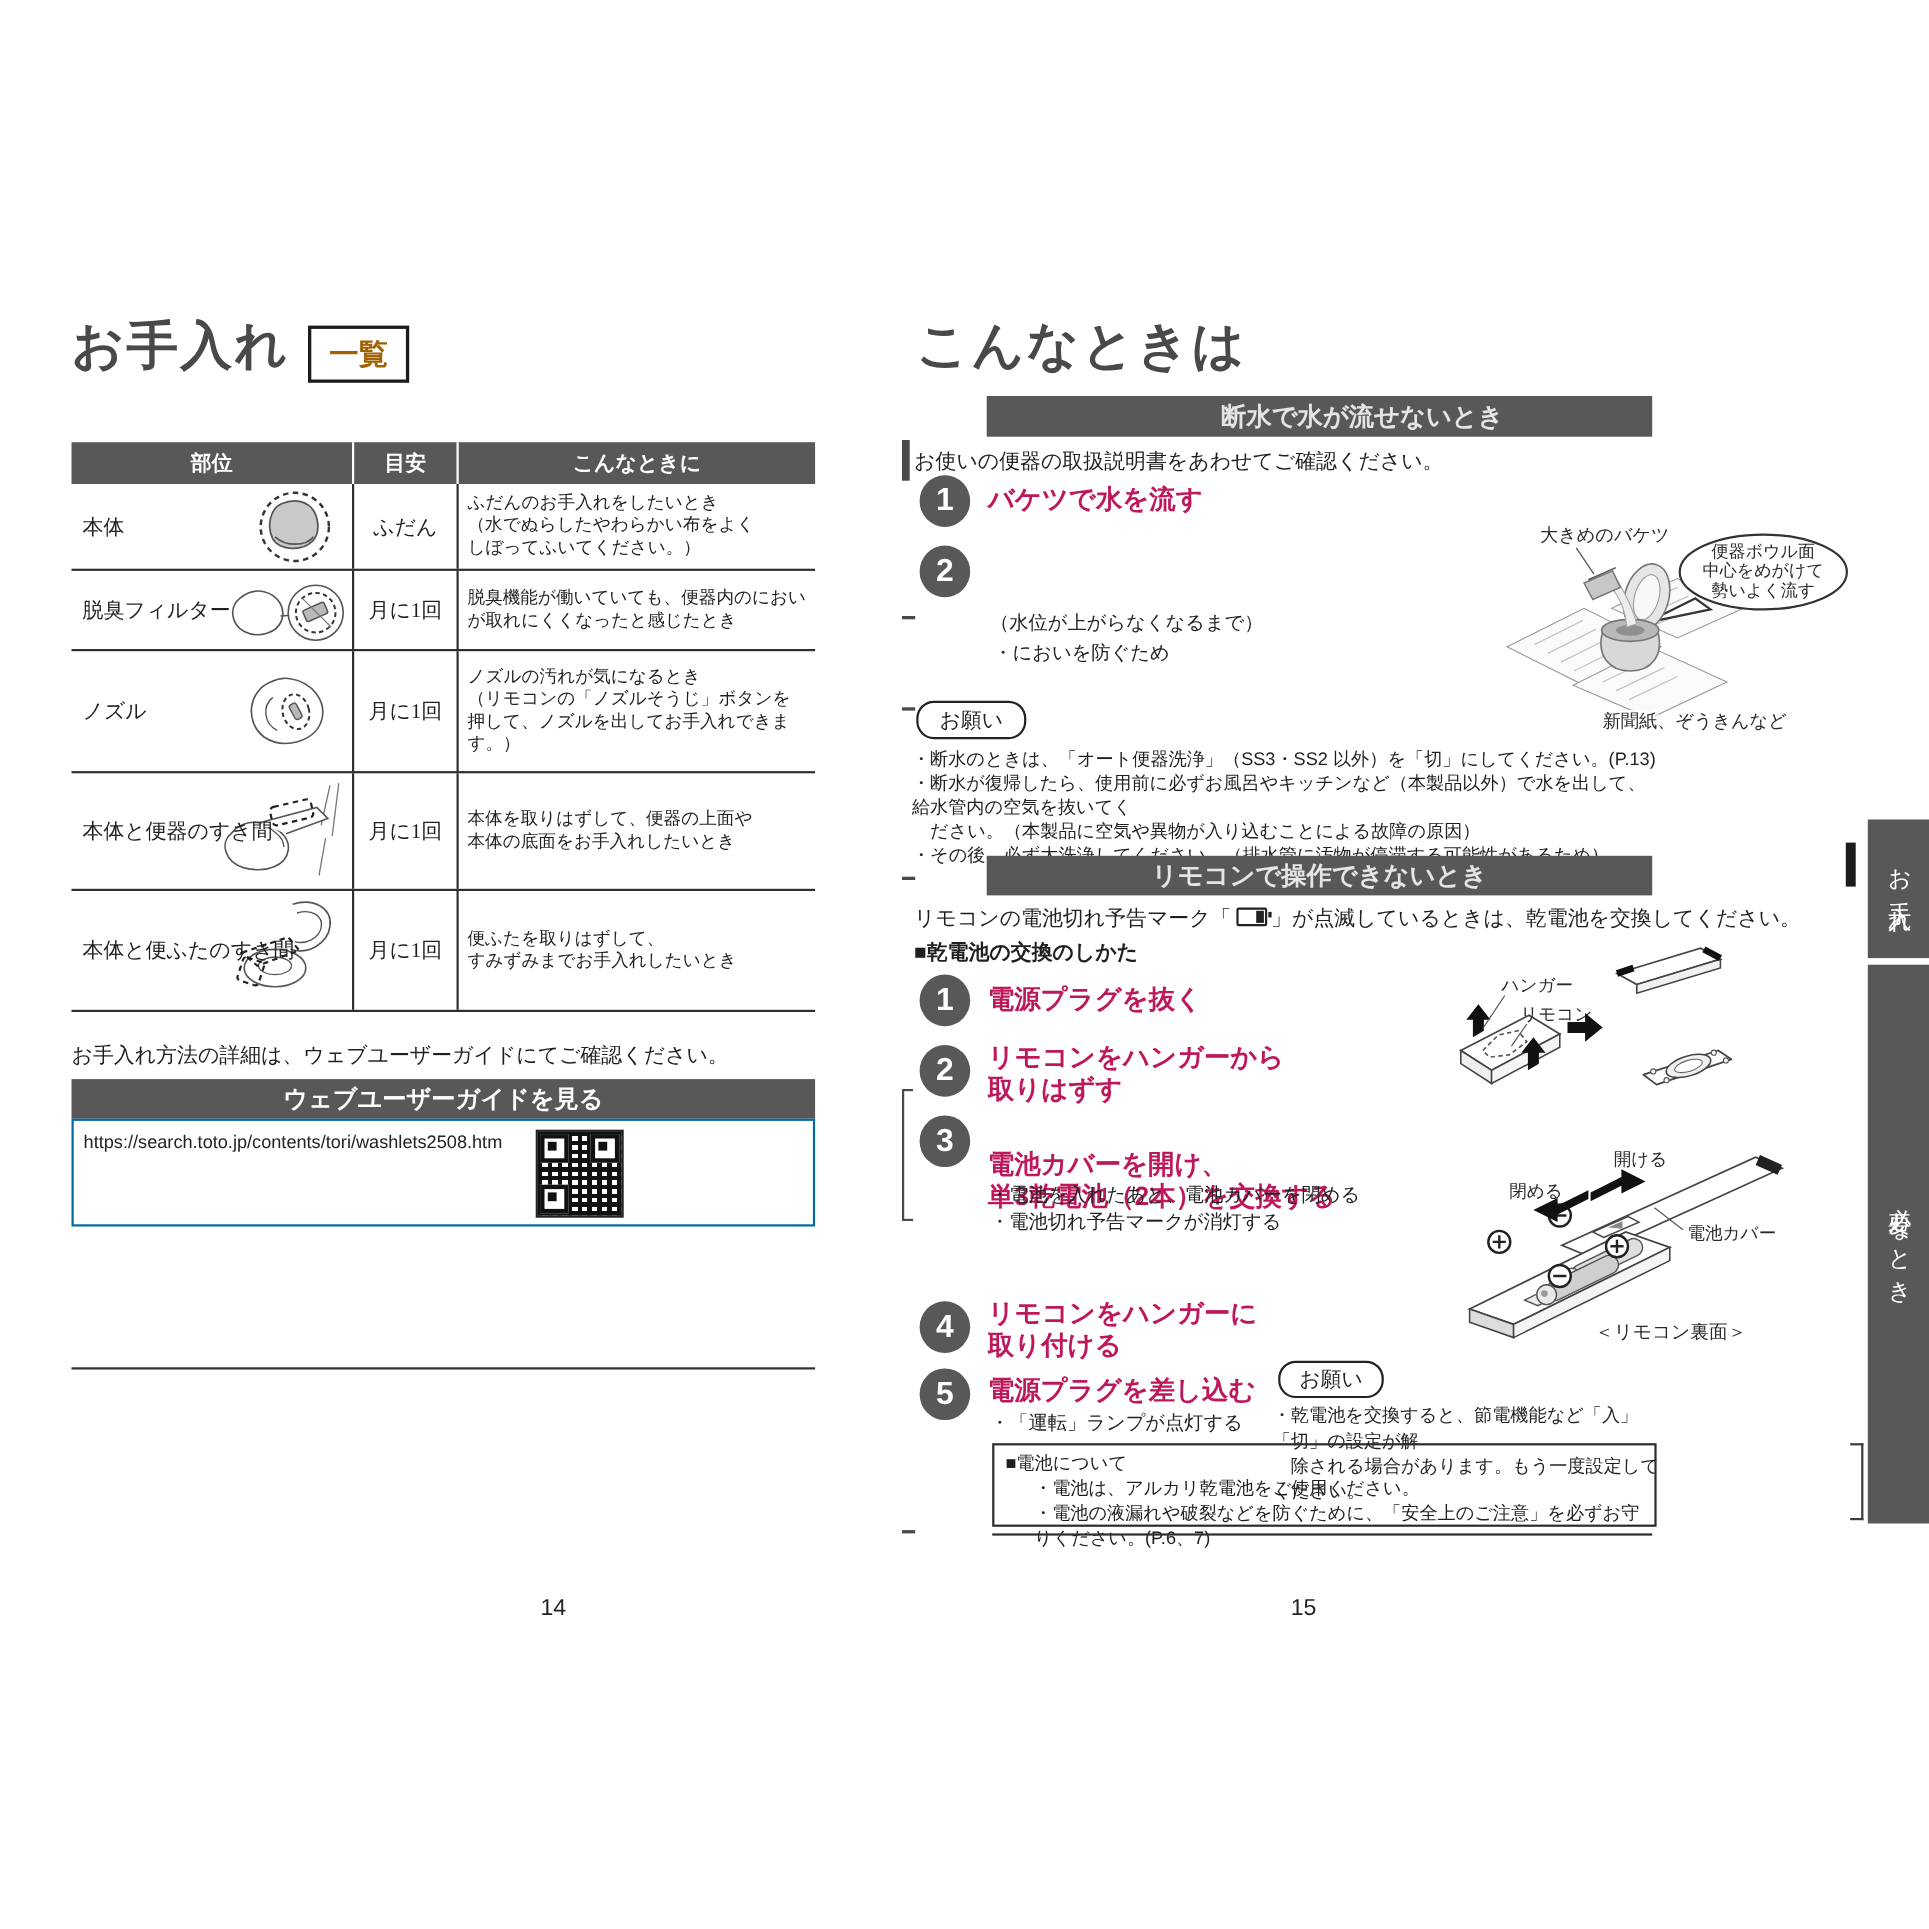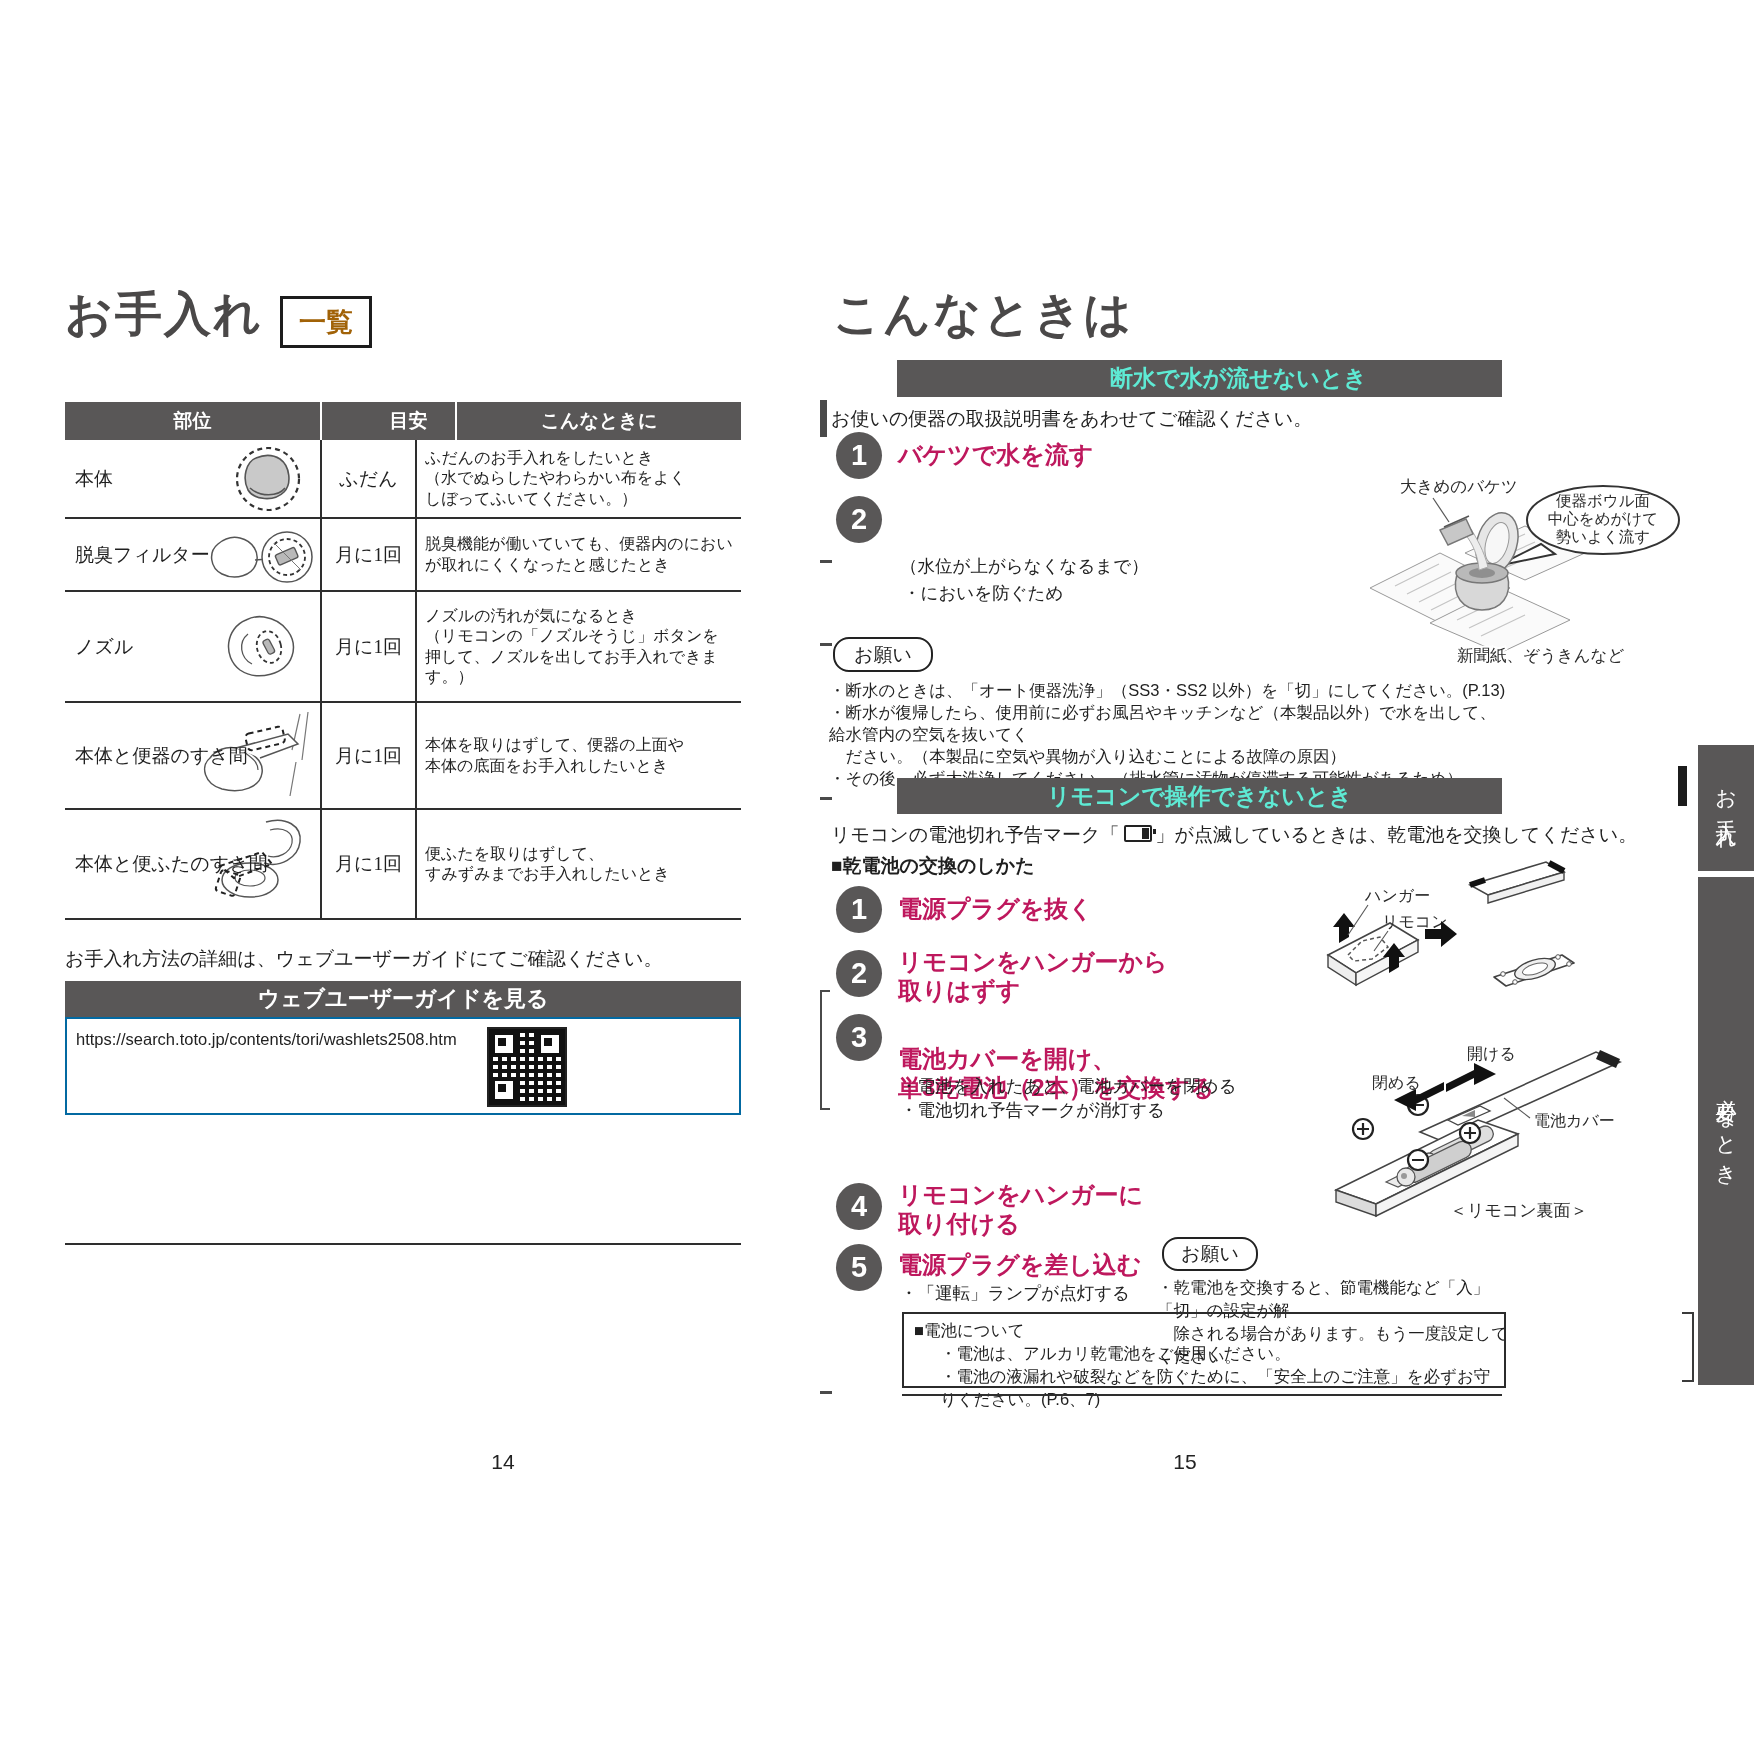--- a/index.html
+++ b/index.html
@@ -11,36 +11,36 @@
   
   .big-title{font-size:47px;font-weight:bold;color:#4a4848;letter-spacing:2px;}
   .badge{border:3px solid #1c1c1c;font-size:27px;font-weight:bold;color:#a16207;
     display:flex;align-items:center;justify-content:center;}
 
   
   .tbl{border-bottom:0;font-family:Liberation Serif, serif;}
   .tbl-header{display:flex;background:#595757;color:#fff;font-size:19px;font-weight:bold;height:38px;}
   .tbl-header>div{display:flex;align-items:center;justify-content:center;}
   .hc1{width:255px;border-right:2px solid #fff;}
-  .hc2{width:93px;border-right:2px solid #fff;padding-left:40px;}
+  .hc2{width:93px;border-right:2px solid #fff;}
   .hc3{flex:1;}
   .trow{display:flex;border-bottom:2px solid #2e2e2e;position:relative;}
   .tc1{width:255px;position:relative;display:flex;align-items:center;border-right:2px solid #2e2e2e;}
   .tc1 .pname{margin-left:10px;font-size:19px;z-index:2;}
   .tc1 svg{position:absolute;right:4px;top:50%;transform:translateY(-50%);}
   .tc2{width:93px;display:flex;align-items:center;justify-content:center;font-size:19px;border-right:2px solid #2e2e2e;}
   .tc3{flex:1;display:flex;align-items:center;font-size:16px;line-height:20.5px;padding-left:8px;}
 
   .web-banner{background:#595757;color:#fff;font-size:22px;font-weight:bold;
     display:flex;align-items:center;justify-content:center;}
   .url-box{border:2px solid #0369a1;}
   .url-text{font-size:16.5px;color:#222;}
 
   
-  .sec-banner{background:#595757;color:#5eead4;font-size:23px;font-weight:bold;
+  .sec-banner{background:#595757;color:#e5e5e5;font-size:23px;font-weight:bold;
     display:flex;align-items:center;justify-content:center;}
   .body19{font-size:19px;}
   .stepnum{width:46px;height:47px;border-radius:50%;background:#595757;color:#fff;
     font-size:29px;font-weight:bold;display:flex;align-items:center;justify-content:center;}
   .steptxt{font-size:24px;font-weight:600;line-height:29px;color:#be185d;}
   .substep{font-size:17.5px;line-height:24px;color:#222;}
   .onegai{border:2px solid #222;border-radius:16px;font-size:19px;color:#222;
     display:flex;align-items:center;justify-content:center;}
   .notes{font-size:16.5px;line-height:22px;}
   .note-box{border:2px solid #2b2b2b;font-size:16.5px;line-height:23px;padding:5px 10px;}

